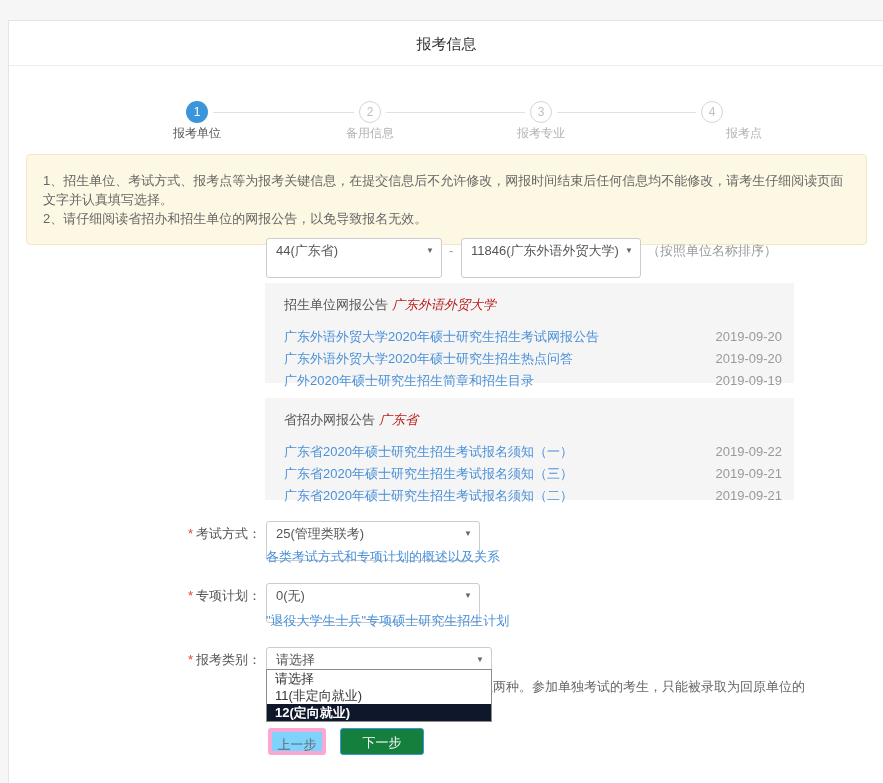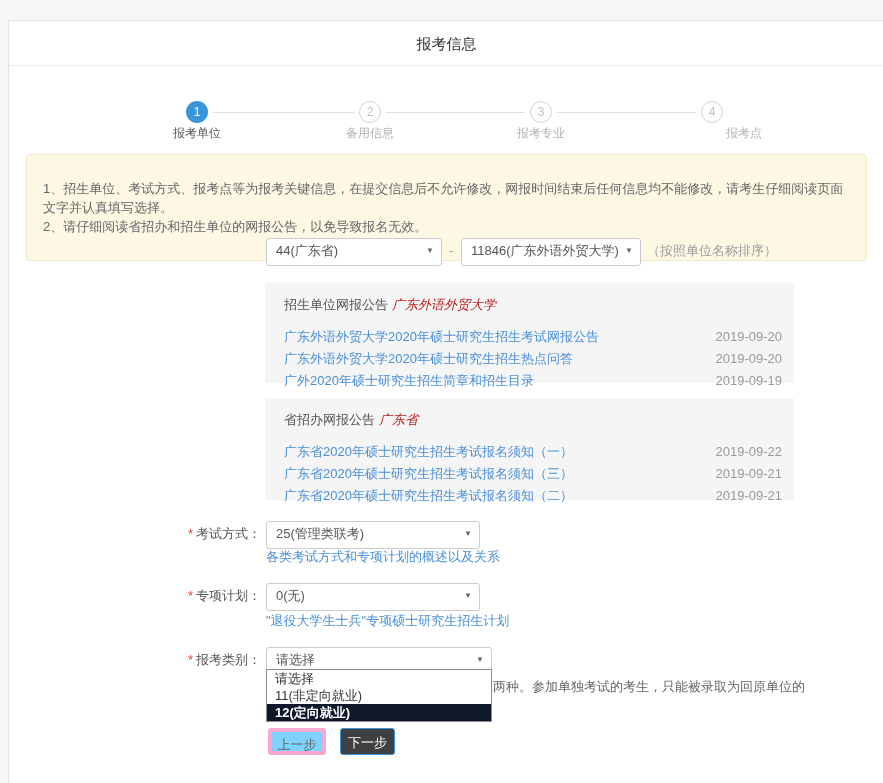--- a/index.html
+++ b/index.html
@@ -32,31 +32,31 @@
     position:absolute; top:104px; width:100px; text-align:center;
     font-size:12px; color:#b3b3b3;
   }
   .step-label.active { color:#555; }
   .step-line { position:absolute; top:91px; height:1px; background:#e0e0e0; }
 
   
   .notice {
     position:absolute; left:17px; top:133px; width:841px;
     background:#fcf8e3; border:1px solid #f3e7c4; border-radius:4px;
-    padding:24px 16px; font-size:13px; line-height:19px; color:#666;
+    padding:16px 16px; font-size:13px; line-height:19px; color:#666;
   }
 
   
   .row-label {
     position:absolute; left:80px; width:172px; text-align:right;
     font-size:13px; color:#555; line-height:26px;
   }
   .req { color:#e43b3b; margin-right:3px; font-size:13px; }
   .select {
-    position:absolute; height:28px; background:#fff;
+    position:absolute; height:40px; background:#fff;
     border:1px solid #ccc; border-radius:3px;
     font-size:13px; color:#555; line-height:24px;
     padding:0 20px 0 9px; cursor:pointer;
   }
   .caret {
     position:absolute; right:7px; top:0; line-height:24px;
     font-size:8px; color:#666;
   }
   .dash { position:absolute; font-size:13px; color:#999; line-height:26px; }
   .field-note { position:absolute; font-size:13px; color:#9a9a9a; line-height:26px; }
@@ -90,21 +90,21 @@
     white-space:nowrap; z-index:1;
   }
 
   
   .btn {
     position:absolute; top:707px; height:27px; border-radius:3px;
     font-size:13px; text-align:center; line-height:25px; cursor:pointer;
     font-family:"Liberation Sans","DejaVu Sans",sans-serif;
   }
   .btn-prev { left:259px; width:58px; background:#7dd3fc; border:4px solid #f9a8d4; color:#666; }
-  .btn-next { left:331px; width:55px; background:#404040; border:1px solid #3a95da; color:#fff; line-height:27px; }
+  .btn-next { left:331px; width:84px; background:#15803d; border:1px solid #3a95da; color:#fff; line-height:27px; }
 </style>
 </head>
 <body>
 
 <div class="card">
 
   <div class="card-header">
     <span class="page-title">报考信息</span>
   </div>
 

